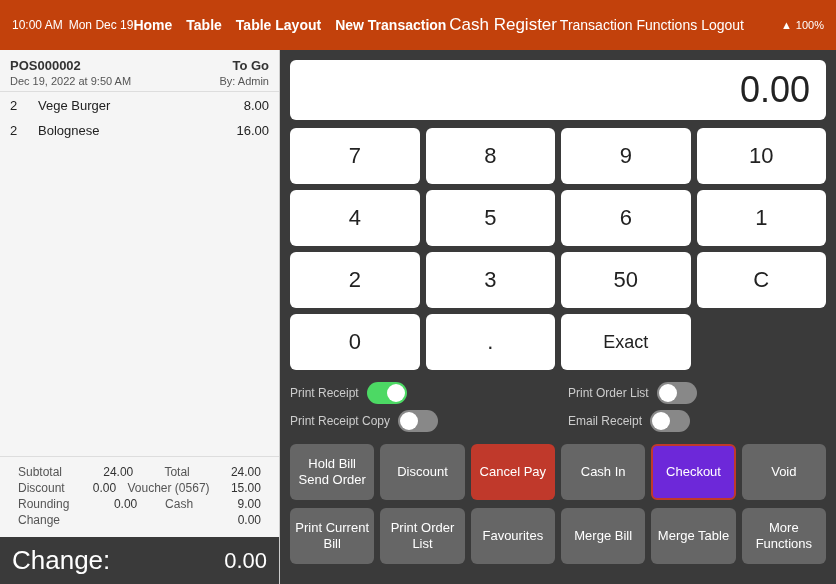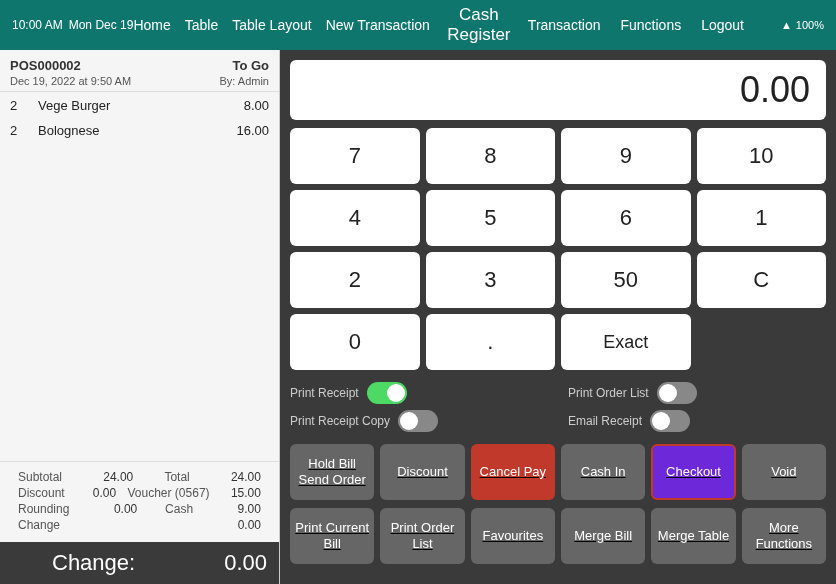--- a/index.html
+++ b/index.html
@@ -6,21 +6,21 @@
     body {
       width: 836px;
       height: 584px;
       font-family: -apple-system, BlinkMacSystemFont, 'Helvetica Neue', Arial, sans-serif;
       background: #3a3a3a;
       overflow: hidden;
     }
 
     
     #top-bar {
-      background: #0f766e;
+      background: #c2410c;
       height: 50px;
       display: flex;
       align-items: center;
       padding: 0 12px;
       color: white;
     }
     #status-left {
       display: flex;
       align-items: center;
       gap: 6px;
@@ -28,31 +28,32 @@
       min-width: 120px;
     }
     #nav-left {
       display: flex;
       gap: 14px;
       font-size: 14px;
       color: white;
     }
     #nav-left span {
       cursor: pointer;
+      font-weight: bold;
     }
     #nav-center {
       flex: 1;
       text-align: center;
       font-size: 17px;
       font-weight: 500;
       color: white;
     }
     #nav-right {
       display: flex;
-      gap: 20px;
+      gap: 4px;
       font-size: 14px;
       color: white;
     }
     #nav-right span { cursor: pointer; }
     #status-icons {
       display: flex;
       align-items: center;
       gap: 4px;
       font-size: 11px;
       min-width: 80px;
@@ -132,23 +133,22 @@
 
     #change-row {
       background: #3a3a3a;
       padding: 8px 12px;
       display: flex;
       justify-content: space-between;
       align-items: center;
       color: white;
     }
     #change-label {
-      font-size: 22px;
+      font-size: 26px;
       font-weight: 300;
-      margin-left: 40px;
     }
     #change-value {
       font-size: 22px;
       font-weight: 300;
     }
 
     
     #right-panel {
       flex: 1;
       display: flex;
@@ -231,21 +231,20 @@
     }
     .toggle.on .toggle-knob { left: 20px; }
     .toggle.off .toggle-knob { left: 2px; }
 
     
     #action-row-1,
     #action-row-2 {
       display: grid;
       grid-template-columns: repeat(6, 1fr);
       gap: 6px;
-      text-decoration: underline;
     }
     .action-btn {
       border: none;
       border-radius: 6px;
       font-size: 13px;
       font-weight: 500;
       color: white;
       height: 56px;
       cursor: pointer;
       display: flex;

